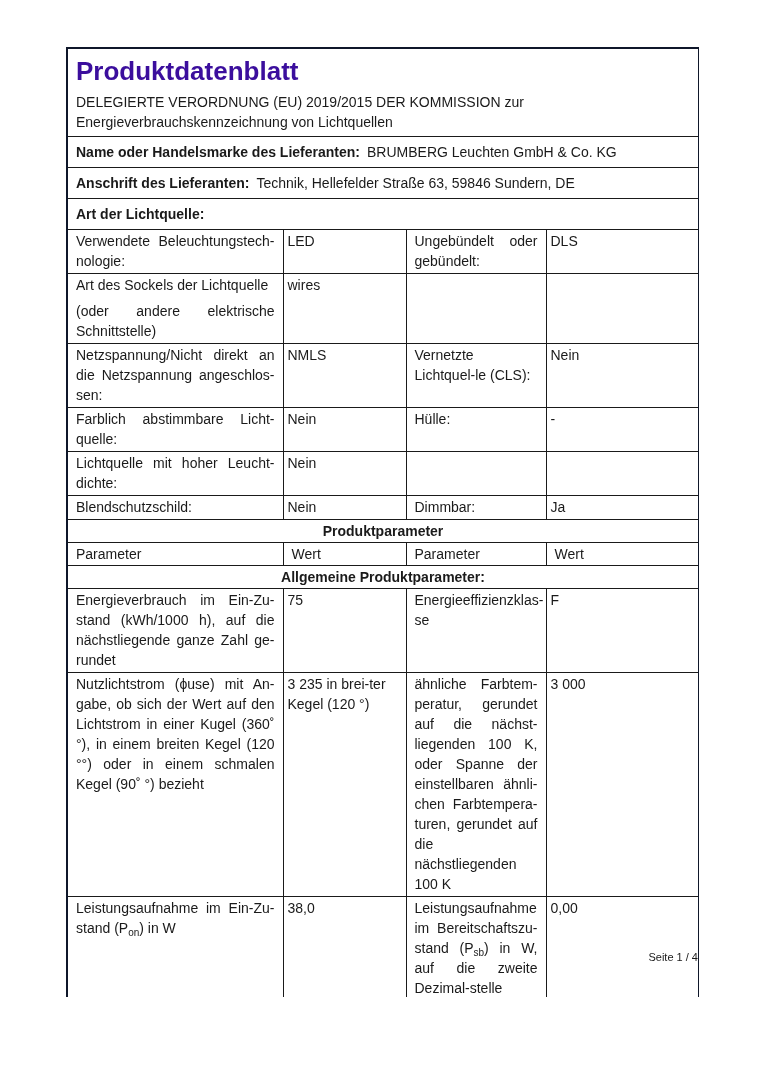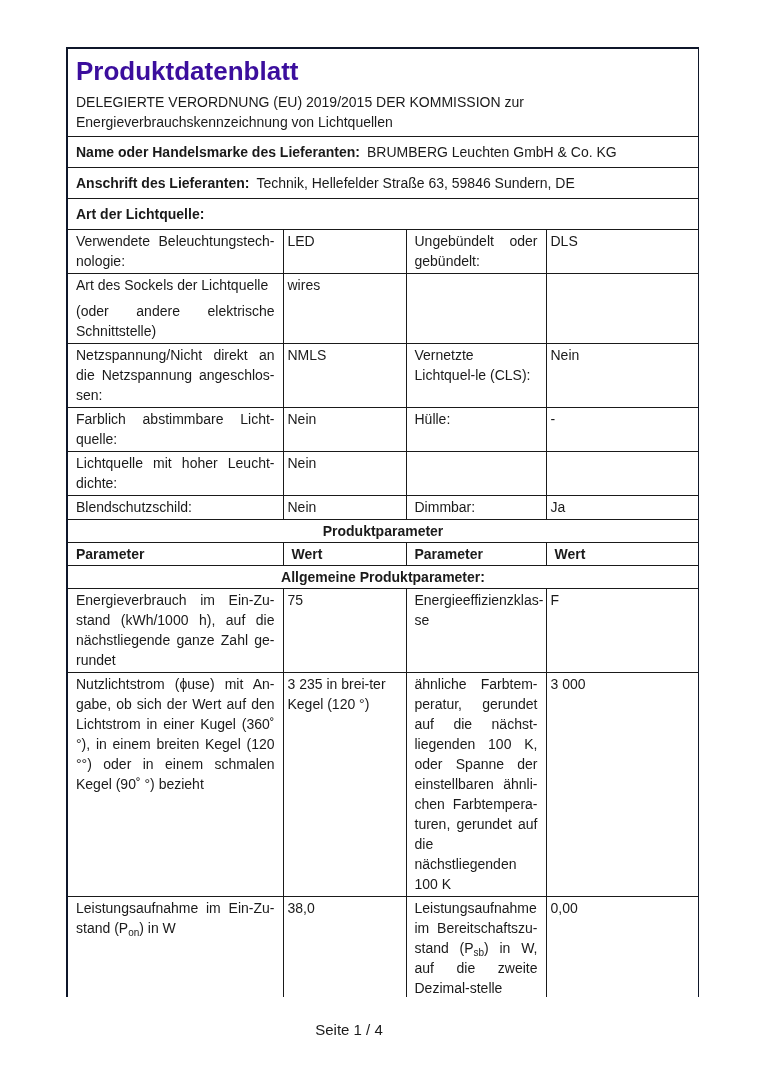--- a/index.html
+++ b/index.html
@@ -43,29 +43,29 @@
   
   td.info-cell { padding: 5px 8px; height: 29px; white-space: nowrap; overflow: hidden; }
   .lbl { font-weight: bold; }
   .val { margin-left: 7px; }
   
   td.param { text-align: justify; padding: 1px 8px 2px 8px; }
   td.value { text-align: left; padding: 1px 4px 2px 4px; }
   .para2 { margin-top: 6px; }
   
   td.section { text-align: center; font-weight: bold; padding: 1px 8px; height: 22px; }
-  td.colhead { padding: 1px 8px; height: 21px; font-weight: bold; }
+  td.colhead { padding: 1px 8px; height: 21px; }
   sub { font-size: 10px; line-height: 0; vertical-align: -3px; }
   .page-footer {
     position: absolute;
-    top: 1021px;
+    top: 951px;
     left: 0;
     width: 698px;
-    text-align: center;
-    font-size: 15px;
+    text-align: right;
+    font-size: 11px;
     color: #1a1a1a;
   }
 </style>
 </head>
 <body>
 
 <div class="sheet-clip">
   <table class="sheet">
     <colgroup>
       <col style="width:216px">

